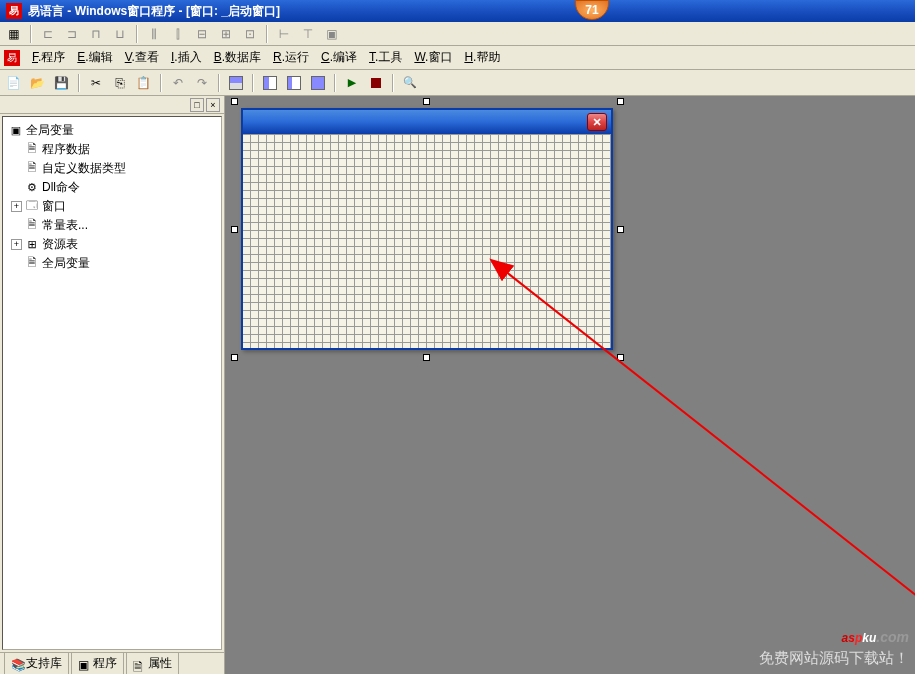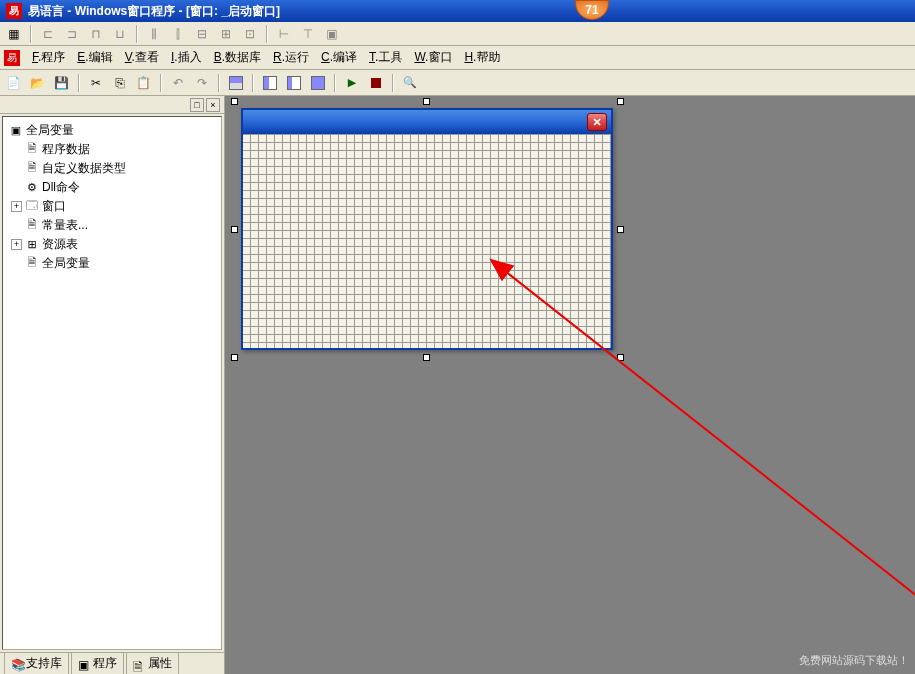--- a/index.html
+++ b/index.html
@@ -52,21 +52,21 @@
 
 
 .watermark { position: absolute; right: 6px; bottom: 6px; text-align: right; color: #fff; }
 .watermark .brand { font-size: 26px; font-weight: bold; font-style: italic; font-family: Arial, sans-serif; }
 .watermark .brand .a { color: #c00; }
 .watermark .brand .s { color: #e00; }
 .watermark .brand .p { color: #f22; }
 .watermark .brand .k { color: #fff; }
 .watermark .brand .u { color: #fff; }
 .watermark .brand .dot { color: #999; font-size: 14px; }
-.watermark .sub { font-size: 11px; color: #ddd; text-align: center; }
+.watermark .sub { font-size: 15px; color: #ddd; text-align: center; }
 
 
 .ico-new::before { content: "📄"; font-size: 12px; }
 .ico-open::before { content: "📂"; font-size: 12px; }
 .ico-save::before { content: "💾"; font-size: 12px; }
 .ico-cut::before { content: "✂"; font-size: 12px; }
 .ico-copy::before { content: "⎘"; font-size: 12px; }
 .ico-paste::before { content: "📋"; font-size: 12px; }
 .ico-undo::before { content: "↶"; font-size: 12px; }
 .ico-redo::before { content: "↷"; font-size: 12px; }
@@ -242,14 +242,17 @@
         <marker id="arrowhead" markerWidth="12" markerHeight="10" refX="2" refY="5" orient="auto">
           <polygon points="0 0, 12 5, 0 10" fill="#e00"></polygon>
         </marker>
       </defs>
       <line x1="500" y1="440" x2="50" y2="85" stroke="#e00" stroke-width="2" marker-end="url(#arrowhead)"></line>
     </svg>
   </div>
 </div>
 
 <div class="watermark">
+  <div class="brand">
+    <span class="a">a</span><span class="s">s</span><span class="p">p</span><span class="k">k</span><span class="u">u</span><span class="dot">.com</span>
+  </div>
   <div class="sub">免费网站源码下载站！</div>
 </div>
 
 </body></html>

